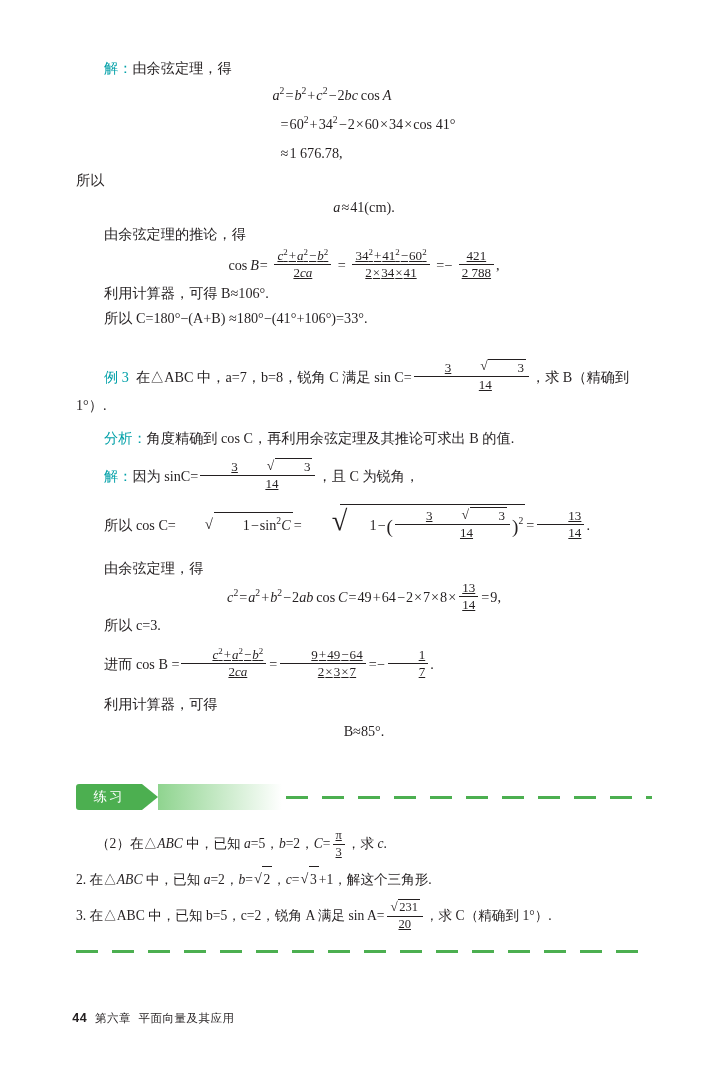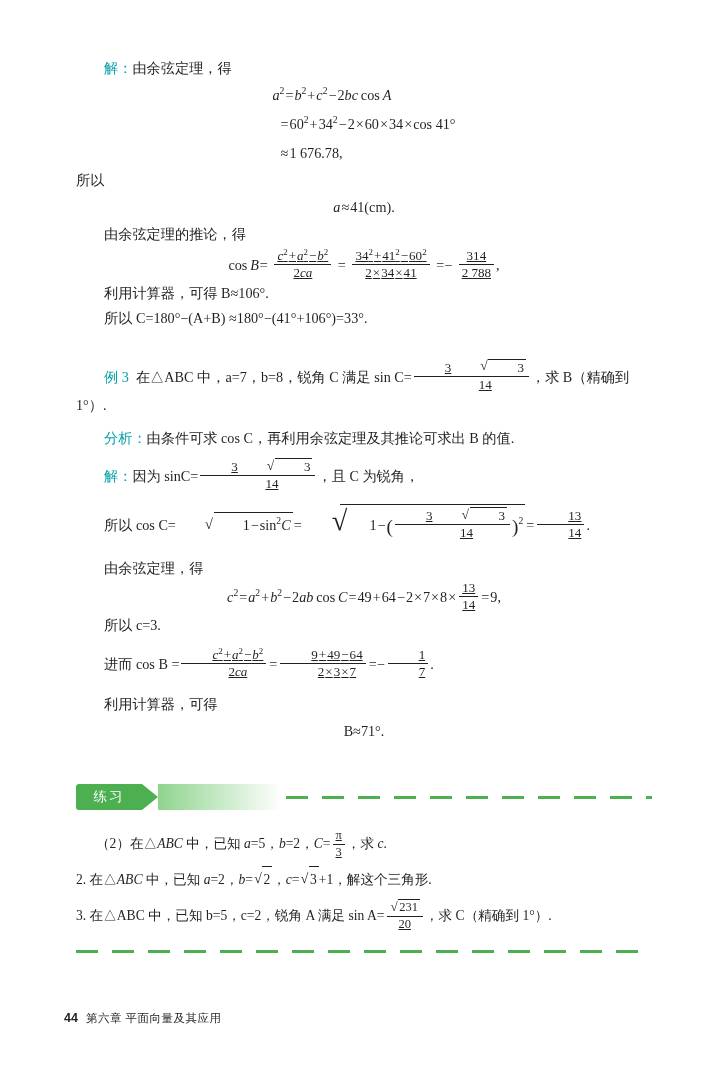--- a/index.html
+++ b/index.html
@@ -133,25 +133,25 @@
   .ex-item {
     font-size: 13.6px;
     line-height: 1.95;
     margin-top: 6px;
   }
   .ex-sub { text-indent: 0; padding-left: 20px; }
   .ex-hang { padding-left: 38px; }
 
   .footer {
     position: absolute;
-    left: 64px;
+    left: 72px;
     bottom: 48px;
     font-size: 11.5px;
     color: #231f20;
-    font-family: Liberation Sans, sans-serif;
+    font-family: Liberation Mono, monospace;
   }
   .footer .pno { font-weight: bold; margin-right: 8px; font-size: 12.5px;}
   .footer .ftxt { letter-spacing: 0.5px; }
 </style>
 </head>
 <body>
 
 <div class="page">
 
   <div class="line indent">
@@ -174,37 +174,37 @@
 
   <div class="line indent">由余弦定理的推论，得</div>
 
   <div class="eqblock">
     <span class="eqrow">
       <span class="mn">cos</span> <span class="mi">B</span><span class="op">=</span>
       <span class="frac"><span class="num"><span class="mi">c</span><sup class="e">2</sup><span class="op">+</span><span class="mi">a</span><sup class="e">2</sup><span class="op">−</span><span class="mi">b</span><sup class="e">2</sup></span><span class="den"><span class="mn">2</span><span class="mi">ca</span></span></span>
       <span class="op">=</span>
       <span class="frac"><span class="num"><span class="mn">34</span><sup class="e">2</sup><span class="op">+</span><span class="mn">41</span><sup class="e">2</sup><span class="op">−</span><span class="mn">60</span><sup class="e">2</sup></span><span class="den"><span class="mn">2</span><span class="op">×</span><span class="mn">34</span><span class="op">×</span><span class="mn">41</span></span></span>
       <span class="op">=−</span>
-      <span class="frac"><span class="num"><span class="mn">314</span></span><span class="den"><span class="mn">2&nbsp;788</span></span></span><span class="mn">,</span>
+      <span class="frac"><span class="num"><span class="mn">421</span></span><span class="den"><span class="mn">2&nbsp;788</span></span></span><span class="mn">,</span>
     </span>
   </div>
 
   <div class="line indent">利用计算器，可得 B≈106°.</div>
   <div class="line indent">所以 C=180°−(A+B) ≈180°−(41°+106°)=33°.</div>
 
   <div class="spacer-28"></div>
 
   <div class="line indent">
     <span class="teal-label">例 3</span>&nbsp;&nbsp;<span>在△ABC 中，a=7，b=8，锐角 C 满足 sin C=</span><span class="frac"><span class="num"><span class="mn">3</span><span class="sqrt"><span class="rad">√</span><span class="bar"><span class="mn">3</span></span></span></span><span class="den"><span class="mn">14</span></span></span><span>，求 B（精确到 1°）.</span>
   </div>
 
   <div class="spacer-8"></div>
 
   <div class="line indent">
-    <span class="teal-label">分析：</span><span>由条件可求 cos C，再利用余弦定理及其推论可求出 B 的值.</span>
+    <span class="teal-label">分析：</span><span>角度精确到 cos C，再利用余弦定理及其推论可求出 B 的值.</span>
   </div>
 
   <div class="spacer-8"></div>
 
   <div class="line indent">
     <span class="teal-label">解：</span><span>因为 sinC=</span><span class="frac"><span class="num"><span class="mn">3</span><span class="sqrt"><span class="rad">√</span><span class="bar"><span class="mn">3</span></span></span></span><span class="den"><span class="mn">14</span></span></span><span>，且 C 为锐角，</span>
   </div>
 
   <div class="spacer-12"></div>
 
@@ -228,21 +228,21 @@
 
   <div class="line indent">
     <span>进而 cos B =</span><span class="frac"><span class="num"><span class="mi">c</span><sup class="e">2</sup><span class="op">+</span><span class="mi">a</span><sup class="e">2</sup><span class="op">−</span><span class="mi">b</span><sup class="e">2</sup></span><span class="den"><span class="mn">2</span><span class="mi">ca</span></span></span><span class="op">=</span><span class="frac"><span class="num"><span class="mn">9</span><span class="op">+</span><span class="mn">49</span><span class="op">−</span><span class="mn">64</span></span><span class="den"><span class="mn">2</span><span class="op">×</span><span class="mn">3</span><span class="op">×</span><span class="mn">7</span></span></span><span class="op">=−</span><span class="frac"><span class="num"><span class="mn">1</span></span><span class="den"><span class="mn">7</span></span></span><span class="mn">.</span>
   </div>
 
   <div class="spacer-12"></div>
 
   <div class="line indent">利用计算器，可得</div>
 
   <div class="eqblock">
-    <span class="eqrow"><span>B≈71°.</span></span>
+    <span class="eqrow"><span>B≈85°.</span></span>
   </div>
 
   <div class="spacer-28"></div>
 
   <div class="exercise-banner">
     <div class="banner-green"></div>
     <div class="banner-arrow"></div>
     <div class="banner-fade"></div>
     <div class="banner-dashes"></div>
     <div class="banner-label">练习</div>

